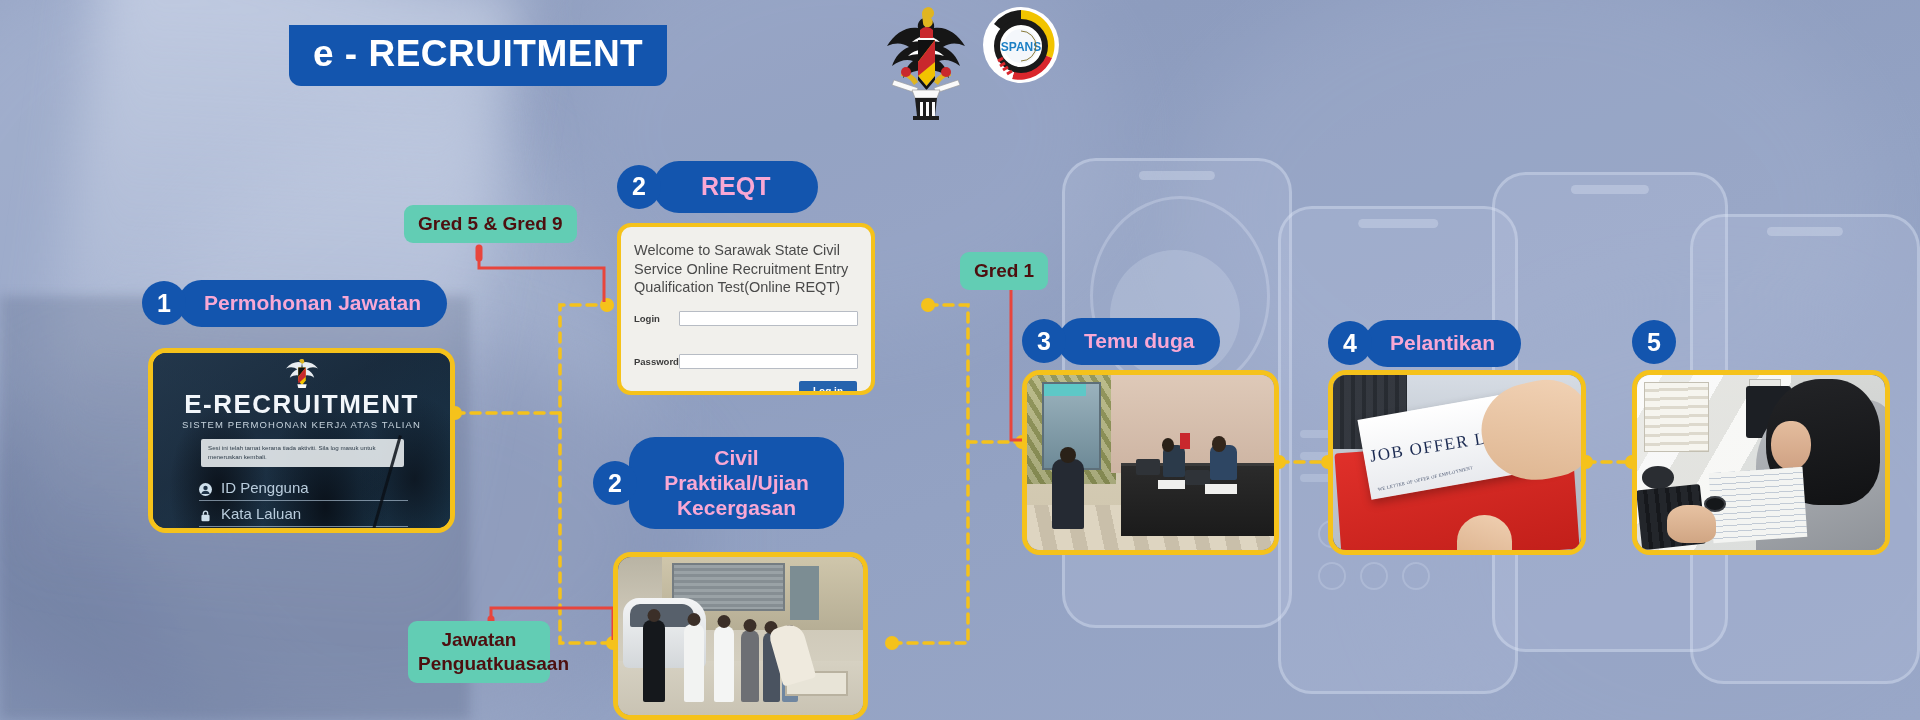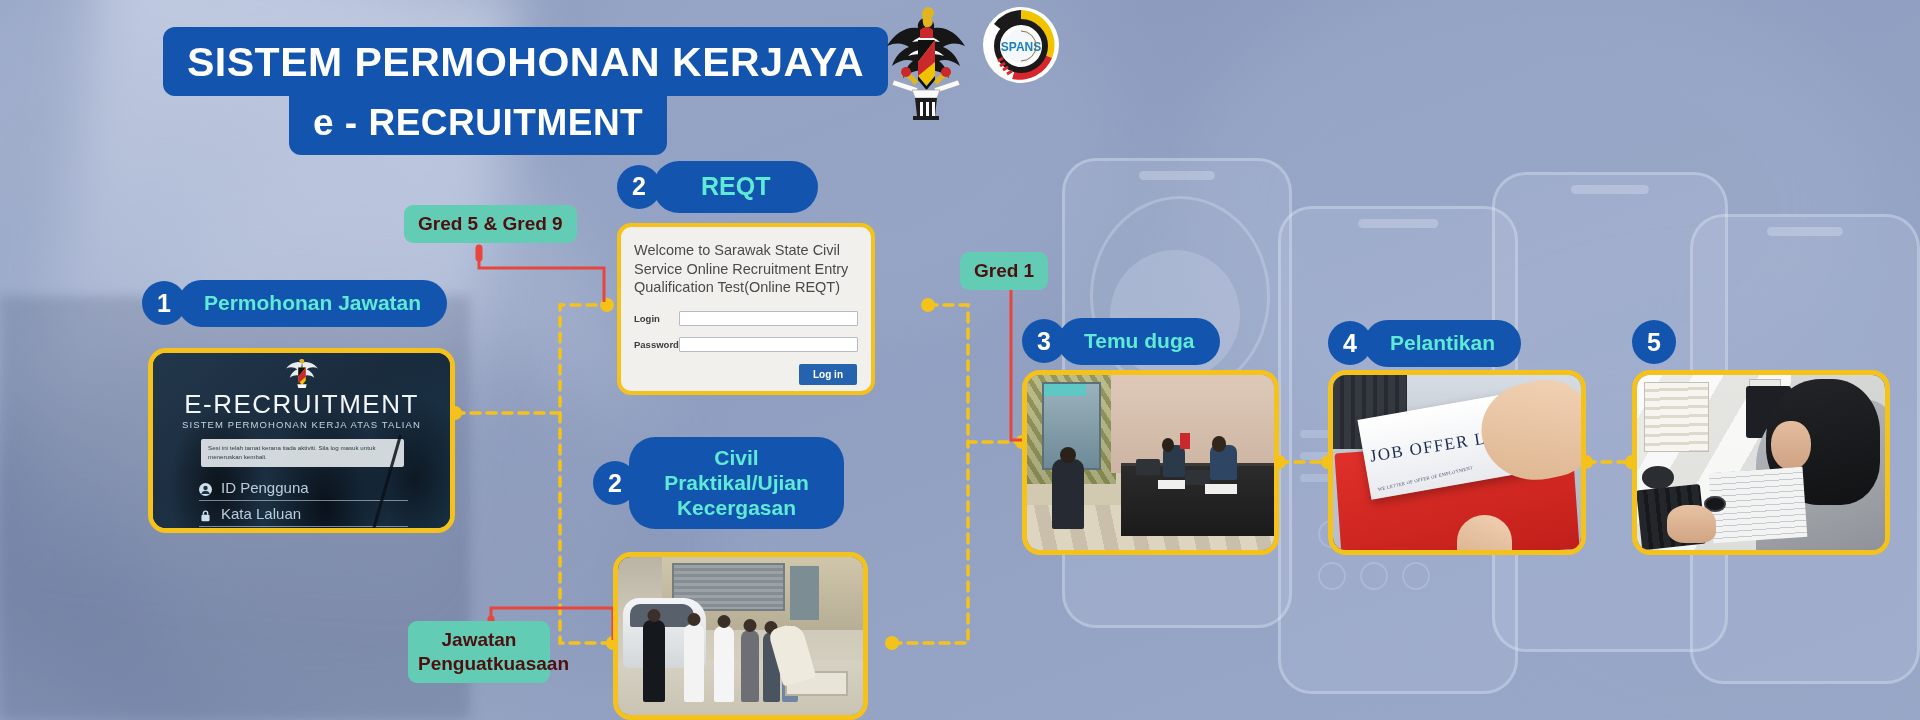--- a/index.html
+++ b/index.html
@@ -87,21 +87,21 @@
   .step {
     position:absolute; display:flex; align-items:center; z-index:8;
   }
   .step-num {
     width:44px; height:44px; border-radius:50%; background:#1355ae;
     color:#fff; font-size:25px; font-weight:bold;
     display:flex; align-items:center; justify-content:center;
     position:relative; z-index:2; flex:0 0 auto;
   }
   .step-label {
-    background:#1355ae; color:#5eead4; font-weight:bold; font-size:21px;
+    background:#1355ae; color:#f9a8d4; font-weight:bold; font-size:21px;
     border-radius:26px; padding:11px 26px; margin-left:-8px;
     white-space:nowrap; line-height:1.18; text-align:center;
   }
   .step-label.two-line { white-space:normal; width:215px; padding:9px 18px; }
 
   
   .tag {
     position:absolute; z-index:9; background:#62cdb4; color:#4d0f0f;
     font-weight:bold; font-size:19px; border-radius:9px;
     padding:7px 14px; white-space:nowrap; text-align:center; line-height:1.25;
@@ -124,21 +124,21 @@
       radial-gradient(ellipse 90px 150px at 58% 88%, rgba(8,14,22,.9), transparent 70%),
       radial-gradient(ellipse 80px 120px at 88% 72%, rgba(12,20,30,.85), transparent 70%),
       linear-gradient(120deg, rgba(40,60,80,.5), rgba(20,34,48,.2));
   }
   .erec-crest {
     position:absolute; left:50%; top:6px; transform:translateX(-50%);
     width:38px; height:30px; z-index:3;
   }
   .erec-ttl {
     position:absolute; left:0; right:0; top:36px; text-align:center; z-index:3;
-    color:#f2f6fa; font-size:26px; letter-spacing:1.5px; font-weight:400;
+    color:#f2f6fa; font-size:26px; letter-spacing:1.5px; font-weight:700;
   }
   .erec-sub {
     position:absolute; left:0; right:0; top:66px; text-align:center; z-index:3;
     color:#c7d4de; font-size:9.5px; letter-spacing:1.1px;
   }
   .erec-notice {
     position:absolute; left:48px; right:46px; top:86px; z-index:3;
     background:rgba(236,240,243,.88); color:#2c3a47;
     font-size:6.2px; line-height:1.45; padding:5px 7px; border-radius:2px;
   }
@@ -343,21 +343,20 @@
   <circle cx="1632" cy="462" r="7" fill="#f5c21b"></circle>
 
   <path d="M479,248 L479,268 L604,268 L604,302" fill="none" stroke="#e8453c" stroke-width="3"></path>
   <path d="M479,248 L479,258" fill="none" stroke="#e8453c" stroke-width="7" stroke-linecap="round"></path>
   <path d="M1011,284 L1011,440 L1022,440" fill="none" stroke="#e8453c" stroke-width="3"></path>
   <path d="M491,619 L491,608 L613,608 L613,640" fill="none" stroke="#e8453c" stroke-width="3"></path>
   <path d="M491,619 L491,626" fill="none" stroke="#e8453c" stroke-width="7" stroke-linecap="round"></path>
 </svg>
 
 <div class="title-wrap">
-  <span class="title-line title-1">SISTEM PERMOHONAN KERJAYA</span>
   <span class="title-line title-2">e - RECRUITMENT</span>
 </div>
 
 <div class="logos">
 
   <svg width="84" height="118" viewBox="0 0 84 118">
     <g>
       <path d="M42 12 c-6 0 -9 5 -8 10 c-12 -2 -24 6 -31 18 c9 -4 16 -3 22 1 c-8 3 -14 10 -17 19 c8 -6 15 -7 21 -5 l0 0 c-5 4 -9 10 -10 17 c7 -6 13 -8 19 -7" fill="#161616"></path>
       <path d="M42 12 c6 0 9 5 8 10 c12 -2 24 6 31 18 c-9 -4 -16 -3 -22 1 c8 3 14 10 17 19 c-8 -6 -15 -7 -21 -5 l0 0 c5 4 9 10 10 17 c-7 -6 -13 -8 -19 -7" fill="#161616"></path>
       <path d="M28 36 c4 -4 10 -6 14 -6 c4 0 10 2 14 6 c-5 -1 -9 -1 -14 -1 c-5 0 -9 0 -14 1z" fill="#fdfdfd"></path>
@@ -447,21 +446,21 @@
   <div class="step-num">2</div>
   <div class="step-label" style="font-size:25px;padding:11px 48px;">REQT</div>
 </div>
 
 <div class="reqt-card" style="left:617px;top:223px;width:258px;height:172px;">
   <div class="reqt-welcome">Welcome to Sarawak State Civil Service Online Recruitment Entry Qualification Test(Online REQT)</div>
   <div class="reqt-row" style="margin-top:6px;">
     <span class="reqt-lab">Login</span>
     <input class="reqt-inp" type="text" value="" style="">
   </div>
-  <div class="reqt-row" style="margin-top:9px;">
+  <div class="reqt-row" style="margin-top:26px;">
     <span class="reqt-lab">Password</span>
     <input class="reqt-inp" type="password" value="" style="">
   </div>
   <div class="reqt-foot">
     <button class="reqt-btn">Log in</button>
   </div>
 </div>
 
 <div class="step" style="left:593px;top:437px;">
   <div class="step-num">2</div>

